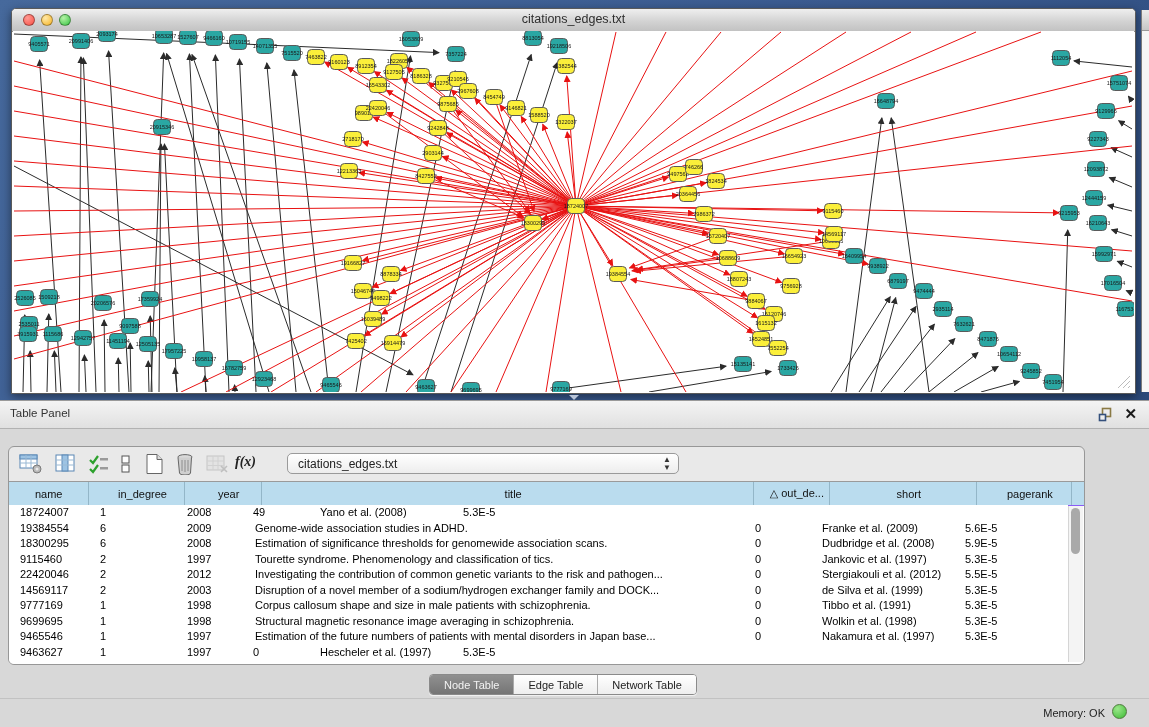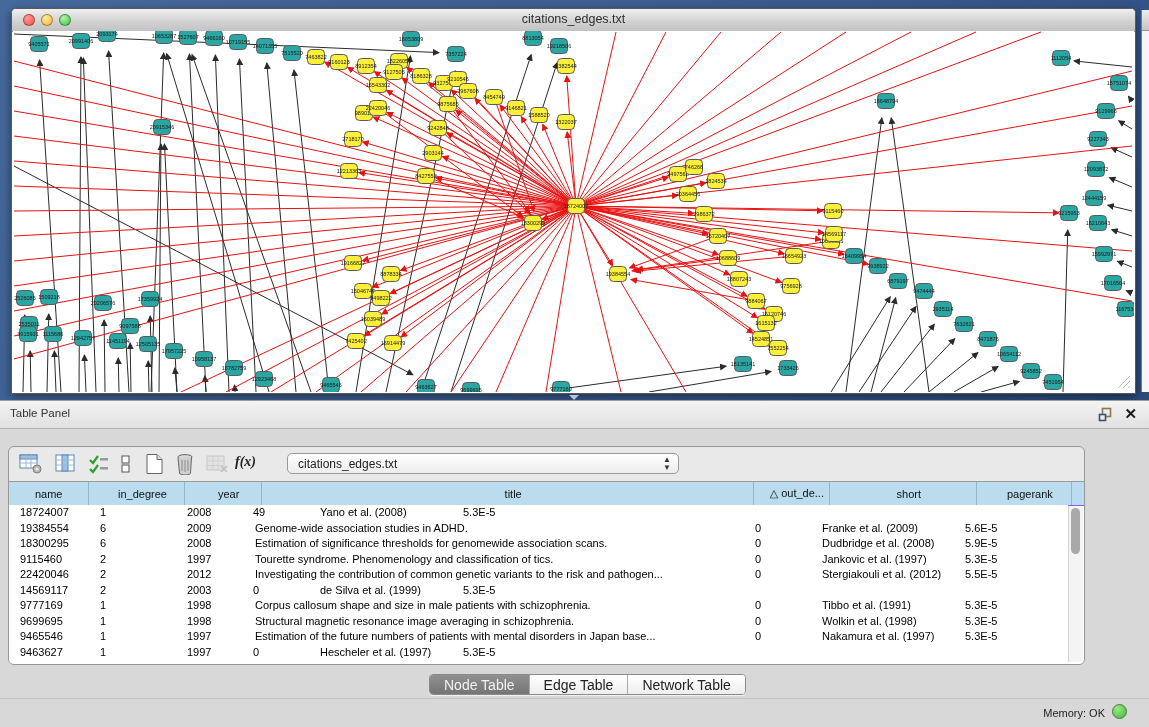--- a/index.html
+++ b/index.html
@@ -47,21 +47,21 @@
       display:flex;align-items:center;justify-content:center;overflow:hidden;white-space:nowrap;}
   .th.left{justify-content:flex-start;padding-left:4px;}
   .th.filler{background:#fff;border-right:none;}
   .tbody{position:absolute;left:0;top:23px;right:16px;bottom:0;}
   .tr{display:flex;height:15.5px;background:#fff;}
   .td{box-sizing:border-box;font-size:11px;color:#000;overflow:hidden;white-space:nowrap;padding-top:1px;}
   .vscroll{position:absolute;right:1px;top:24px;width:14px;bottom:2px;background:#f4f4f4;border-left:1px solid #d5d5d5;}
   .vthumb{position:absolute;left:2px;top:2px;width:9px;height:46px;border-radius:5px;background:#a9a9a9;}
   .tabs{position:absolute;left:429px;top:273px;height:19px;display:flex;border:1px solid #8a8a8a;border-radius:4px;
       overflow:hidden;background:#fff;box-shadow:0 1px 1px rgba(255,255,255,.7);}
-  .tab{font-size:14px;display:flex;align-items:center;justify-content:center;color:#222;
+  .tab{font-size:11px;display:flex;align-items:center;justify-content:center;color:#222;
       background:linear-gradient(#ffffff,#eeeeee);border-right:1px solid #aaa;padding:0 14px;}
   .tab:last-child{border-right:none;}
   .tab.selected{background:linear-gradient(#909090,#757575);color:#f3f3f3;}
   .statusbar{position:absolute;left:0;top:297px;right:0;height:30px;border-top:1px solid #c2c2c2;}
   .mem-label{position:absolute;right:44px;top:8px;font-size:11px;color:#222;}
   .mem-dot{position:absolute;right:22px;top:5px;width:15px;height:15px;border-radius:50%;
       border:1px solid #4e7a3c;background:radial-gradient(circle at 35% 30%,#9ce88b,#3cba34);box-sizing:border-box;}
 </style>
 </head>
 <body>
@@ -798,20 +798,21 @@
             <div class="td" style="width: 68px; padding-left: 7px;">2012</div>
             <div class="td" style="width: 502px; padding-left: 7px;">Investigating the contribution of common genetic variants to the risk and pathogen...</div>
             <div class="td" style="width: 67px; padding-left: 5px;">0</div>
             <div class="td" style="width: 141px; padding-left: 5px;">Stergiakouli et al. (2012)</div>
             <div class="td" style="width: 87px; padding-left: 7px;">5.5E-5</div>
           </div>
           <div class="tr">
             <div class="td" style="width: 84px; padding-left: 11px;">14569117</div>
             <div class="td" style="width: 87px; padding-left: 7px;">2</div>
             <div class="td" style="width: 68px; padding-left: 7px;">2003</div>
+            <div class="td" style="width: 502px; padding-left: 7px;">Disruption of a novel member of a sodium/hydrogen exchanger family and DOCK...</div>
             <div class="td" style="width: 67px; padding-left: 5px;">0</div>
             <div class="td" style="width: 141px; padding-left: 5px;">de Silva et al. (1999)</div>
             <div class="td" style="width: 87px; padding-left: 7px;">5.3E-5</div>
           </div>
           <div class="tr">
             <div class="td" style="width: 84px; padding-left: 11px;">9777169</div>
             <div class="td" style="width: 87px; padding-left: 7px;">1</div>
             <div class="td" style="width: 68px; padding-left: 7px;">1998</div>
             <div class="td" style="width: 502px; padding-left: 7px;">Corpus callosum shape and size in male patients with schizophrenia.</div>
             <div class="td" style="width: 67px; padding-left: 5px;">0</div>

